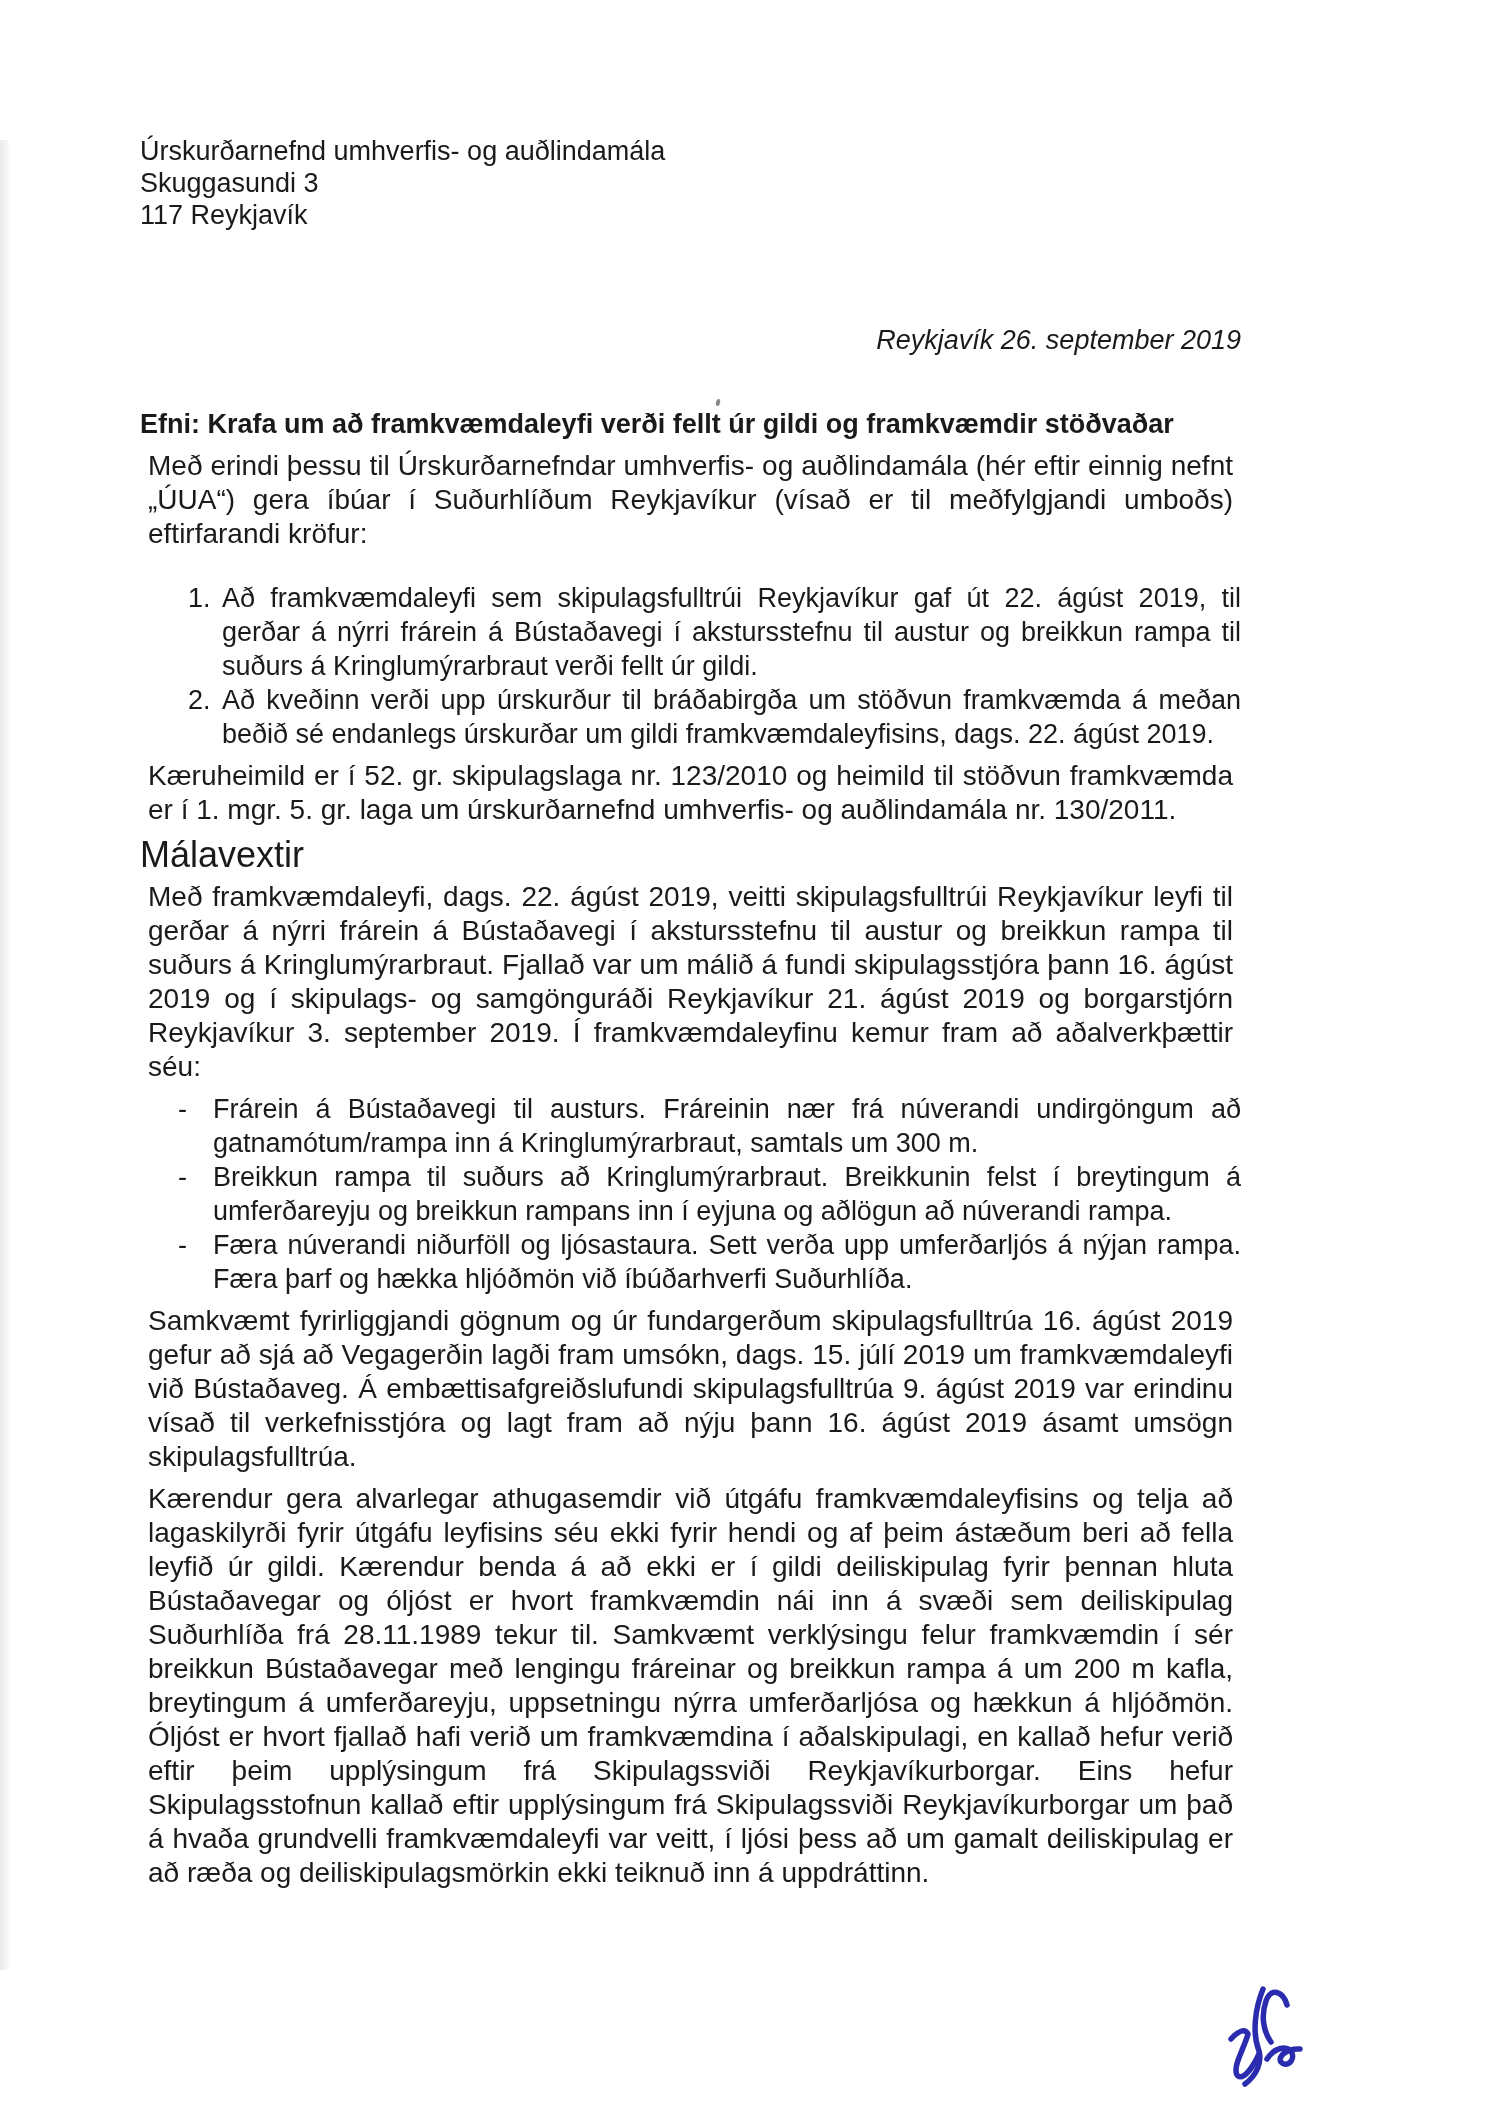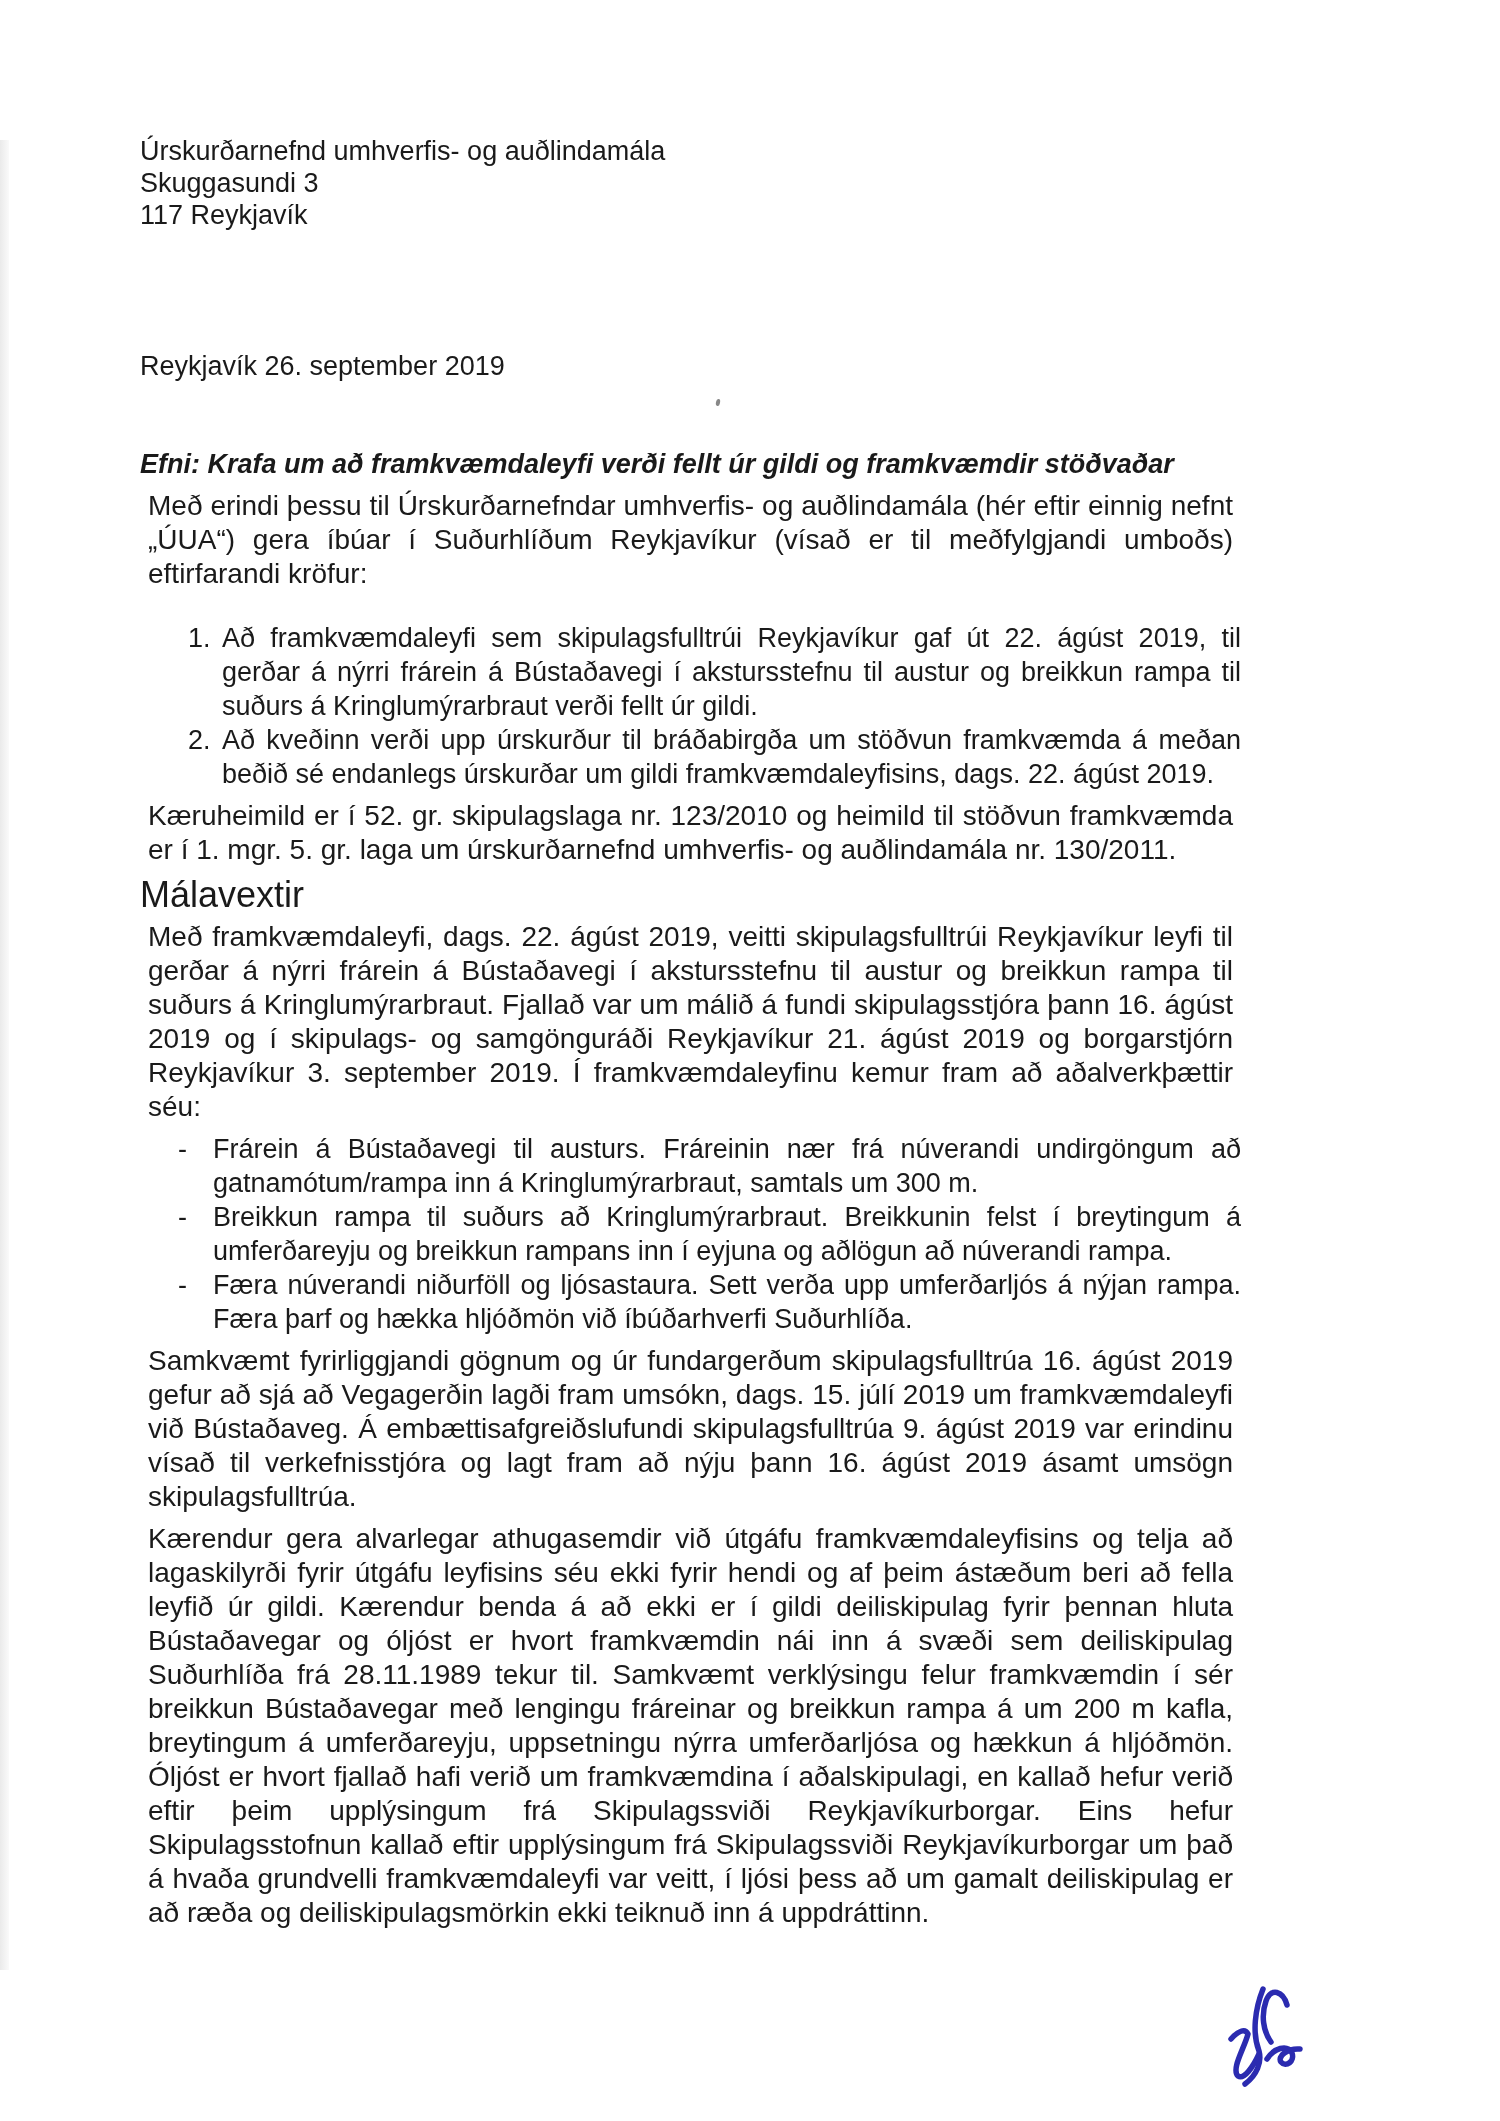--- a/index.html
+++ b/index.html
@@ -38,30 +38,31 @@
     background: #6a6a6a;
     border-radius: 2px / 3px;
     transform: rotate(12deg);
     opacity: .8;
   }
   .sender {
     font-size: 27px;
     line-height: 32px;
   }
   .dateline {
-    margin-top: 118px;
+    margin-top: 92px;
     font-size: 27px;
     line-height: 34px;
+    text-align: right;
+    font-style: italic;
   }
   .subject {
-    margin-top: 64px;
+    margin-top: 50px;
     font-size: 27px;
     line-height: 34px;
     font-weight: bold;
-    font-style: italic;
   }
   p.body-par {
     margin: 8px;
     font-size: 28px;
     line-height: 34px;
     text-align: justify;
   }
   .intro       { margin-top: 31px; }
   .legal       { margin-top: 30px; }
   .samkvaemt   { margin-top: 14px; }

